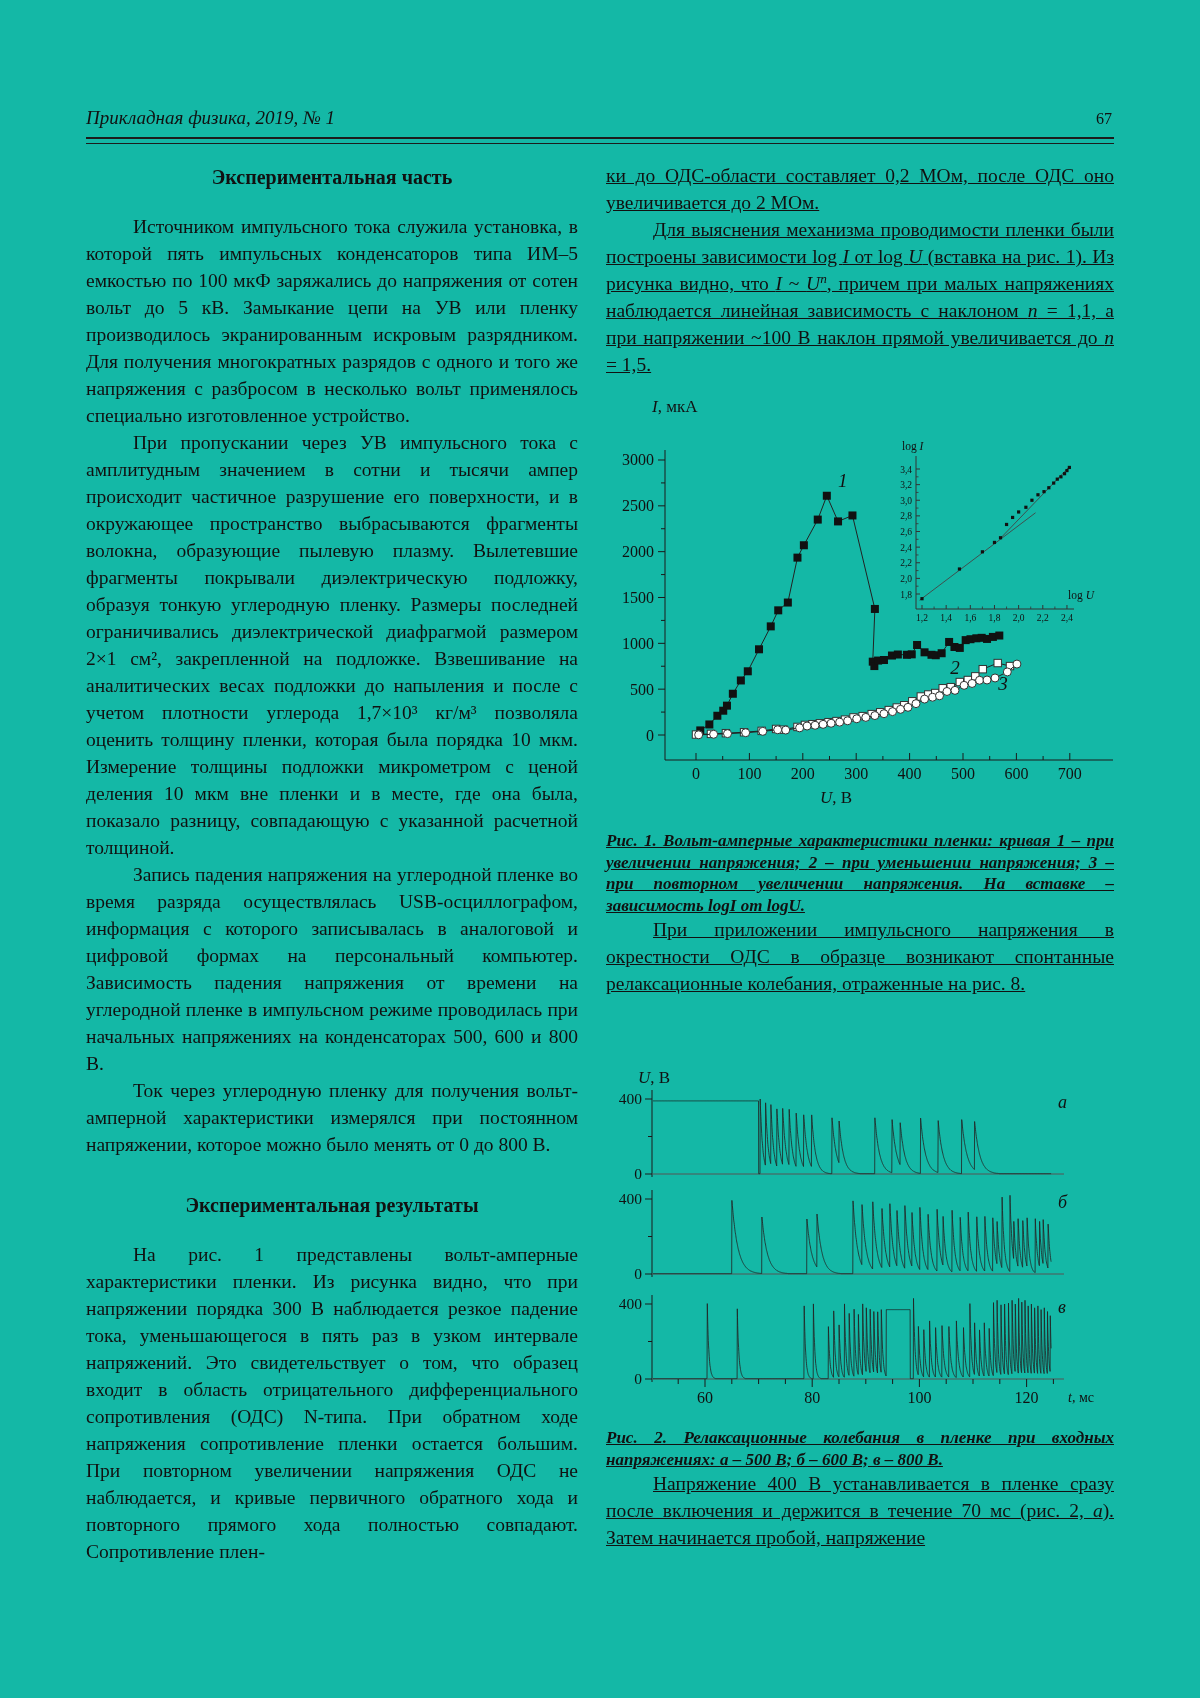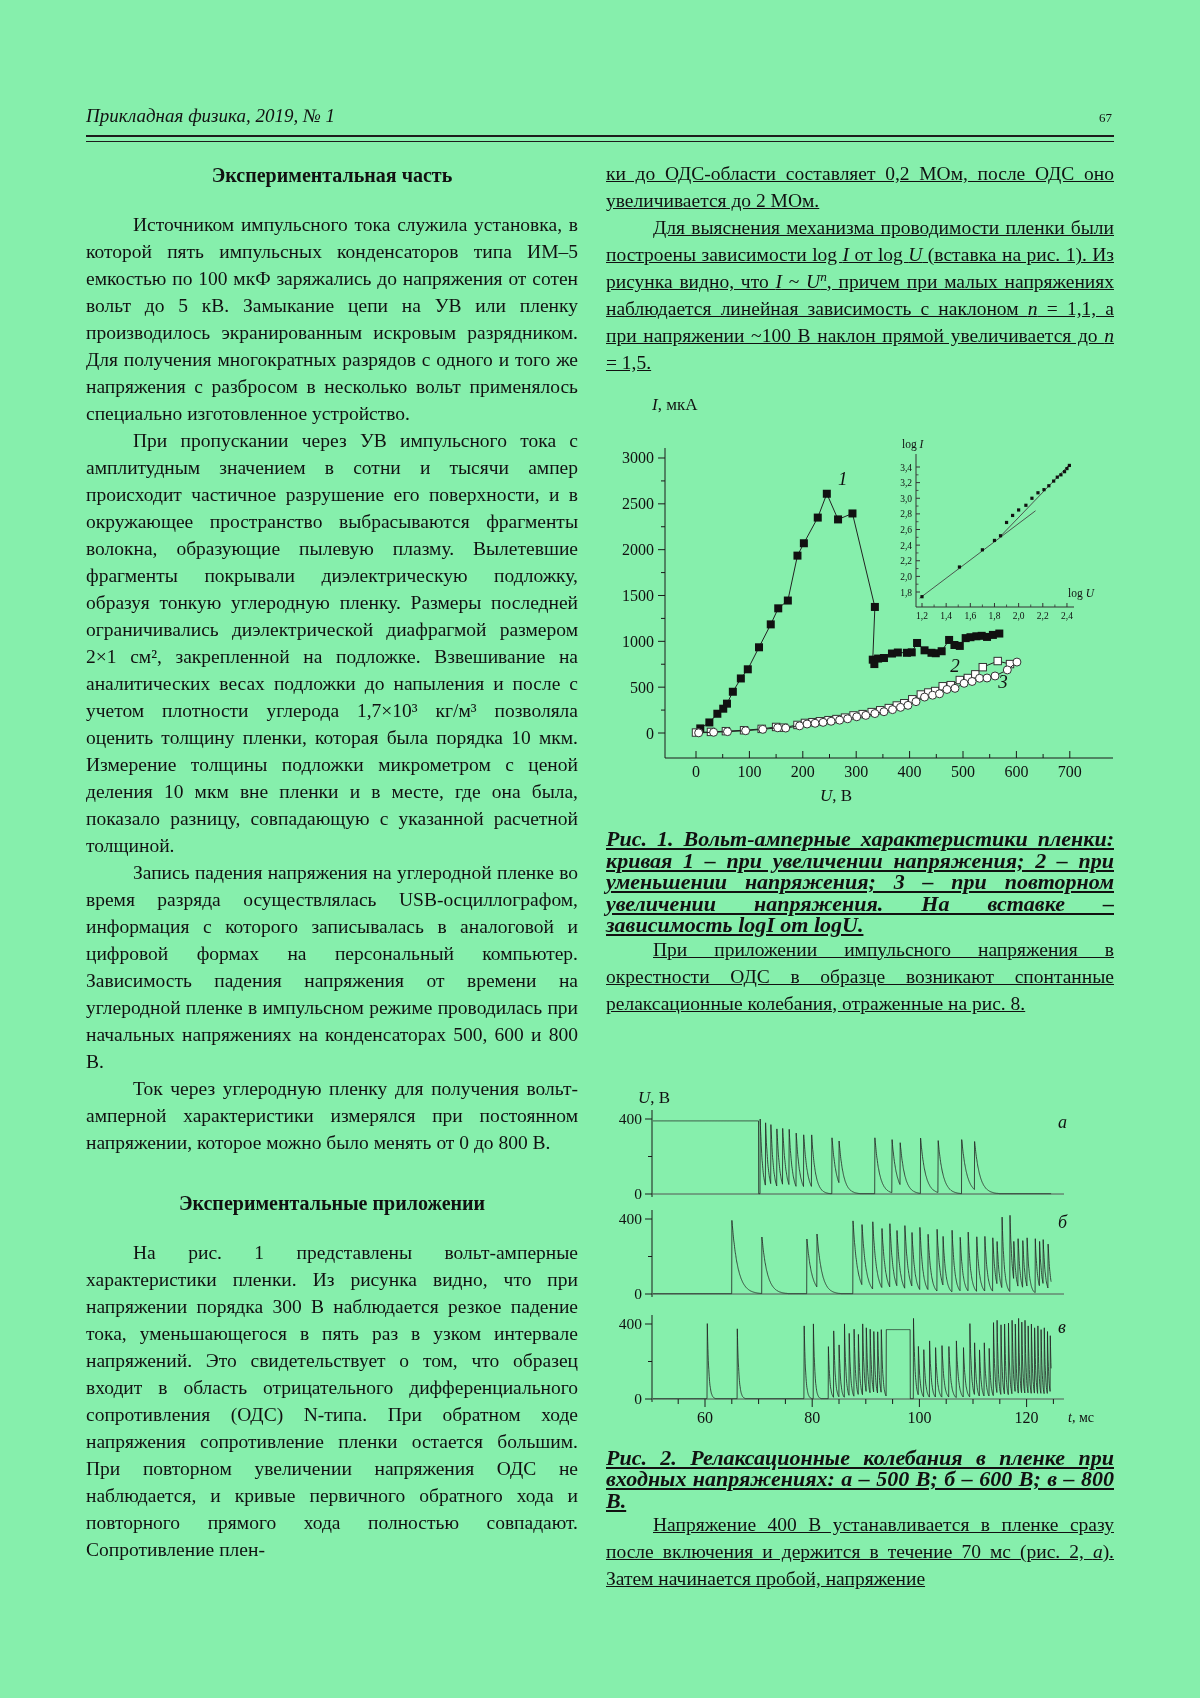--- a/index.html
+++ b/index.html
@@ -1,35 +1,35 @@
 <!DOCTYPE html>
 <html><head>
 <meta charset="utf-8">
 <style>
   html,body{margin:0;padding:0;background:#f4f4f4;}
   .page{
-    width:1200px;height:1698px;background:#86efac;margin:0 auto;
+    width:1200px;height:1698px;background:#14b8a6;margin:0 auto;
     box-sizing:border-box;padding:74px 86px 0 86px;position:relative;
     font-family:"Liberation Serif",serif;color:#111;
   }
   .header{display:flex;justify-content:space-between;align-items:baseline;
     font-size:19px;font-style:italic;padding:0 2px 8px 0;}
-  .header .pageno{font-style:normal;font-size:13px;margin-top:36px;}
+  .header .pageno{font-style:normal;font-size:16px;margin-top:36px;}
   .rule{border-top:2.5px solid #1c1c1c;border-bottom:1.2px solid #1c1c1c;height:4px;margin-bottom:18px;}
   .columns{display:flex;gap:28px;}
   .col{box-sizing:border-box;}
   .col.left{width:492px;}
   .col.right{width:508px;text-decoration:underline;}
   h3.heading{font-size:20px;font-weight:bold;text-align:center;margin:4px 0 24px 0;}
   h3.heading.second{margin-top:36px;}
   p.para{font-size:19.5px;line-height:27px;text-align:justify;margin:0;text-indent:47px;}
   p.noindent{text-indent:0;}
   sup{font-size:68%;line-height:0;}
   .fig{margin:6px 0 0 0;}
-  .caption{font-size:22px;line-height:21.5px;font-weight:bold;font-style:italic;
+  .caption{font-size:17px;line-height:21.5px;font-weight:bold;font-style:italic;
     text-align:justify;margin:2px 0 0 0;}
   .mt26{margin-top:26px;}
   .mt14{margin-top:14px;}
   .mt6{margin-top:6px;}
   svg text{font-family:"Liberation Serif",serif;fill:#111;}
 </style>
 </head>
 <body>
 
 <div class="page">
@@ -41,21 +41,21 @@
   <div class="rule"></div>
 
   <div class="columns">
 
     <div class="col left">
       <h3 class="heading">Экспериментальная часть</h3>
       <p class="para">Источником импульсного тока служила установка, в которой пять импульсных конденсаторов типа ИМ–5 емкостью по 100 мкФ заряжались до напряжения от сотен вольт до 5 кВ. Замыкание цепи на УВ или пленку производилось экранированным искровым разрядником. Для получения многократных разрядов с одного и того же напряжения с разбросом в несколько вольт применялось специально изготовленное устройство.</p>
       <p class="para">При пропускании через УВ импульсного тока с амплитудным значением в сотни и тысячи ампер происходит частичное разрушение его поверхности, и в окружающее пространство выбрасываются фрагменты волокна, образующие пылевую плазму. Вылетевшие фрагменты покрывали диэлектрическую подложку, образуя тонкую углеродную пленку. Размеры последней ограничивались диэлектрической диафрагмой размером 2×1 см², закрепленной на подложке. Взвешивание на аналитических весах подложки до напыления и после с учетом плотности углерода 1,7×10³ кг/м³ позволяла оценить толщину пленки, которая была порядка 10 мкм. Измерение толщины подложки микрометром с ценой деления 10 мкм вне пленки и в месте, где она была, показало разницу, совпадающую с указанной расчетной толщиной.</p>
       <p class="para">Запись падения напряжения на углеродной пленке во время разряда осуществлялась USB-осциллографом, информация с которого записывалась в аналоговой и цифровой формах на персональный компьютер. Зависимость падения напряжения от времени на углеродной пленке в импульсном режиме проводилась при начальных напряжениях на конденсаторах 500, 600 и 800 В.</p>
       <p class="para">Ток через углеродную пленку для получения вольт-амперной характеристики измерялся при постоянном напряжении, которое можно было менять от 0 до 800 В.</p>
-      <h3 class="heading second">Экспериментальные приложении</h3>
+      <h3 class="heading second">Экспериментальная результаты</h3>
       <p class="para">На рис. 1 представлены вольт-амперные характеристики пленки. Из рисунка видно, что при напряжении порядка 300 В наблюдается резкое падение тока, уменьшающегося в пять раз в узком интервале напряжений. Это свидетельствует о том, что образец входит в область отрицательного дифференциального сопротивления (ОДС) N-типа. При обратном ходе напряжения сопротивление пленки остается большим. При повторном увеличении напряжения ОДС не наблюдается, и кривые первичного обратного хода и повторного прямого хода полностью совпадают. Сопротивление плен-</p>
     </div>
 
     <div class="col right">
       <p class="para noindent">ки до ОДС-области составляет 0,2 МОм, после ОДС оно увеличивается до 2 МОм.</p>
       <p class="para"><span>Для выяснения механизма проводимости пленки были построены зависимости log </span><span style="font-style: italic;">I</span><span> от log </span><span style="font-style: italic;">U</span><span> (вставка на рис. 1). Из рисунка видно, что </span><span style="font-style: italic;">I</span><span> ~ </span><span style="font-style: italic;">U</span><sup style="font-style: italic;">n</sup><span>, причем при малых напряжениях наблюдается линейная зависимость с наклоном </span><span style="font-style: italic;">n</span><span> = 1,1, а при напряжении ~100 В наклон прямой увеличивается до </span><span style="font-style: italic;">n</span><span> = 1,5.</span></p>
 
       <div class="fig mt14">
         <svg width="508" height="432" viewBox="0 0 508 432">
             <line x1="59" y1="58" x2="59" y2="368" stroke="#1a1a1a" stroke-width="1"></line>

